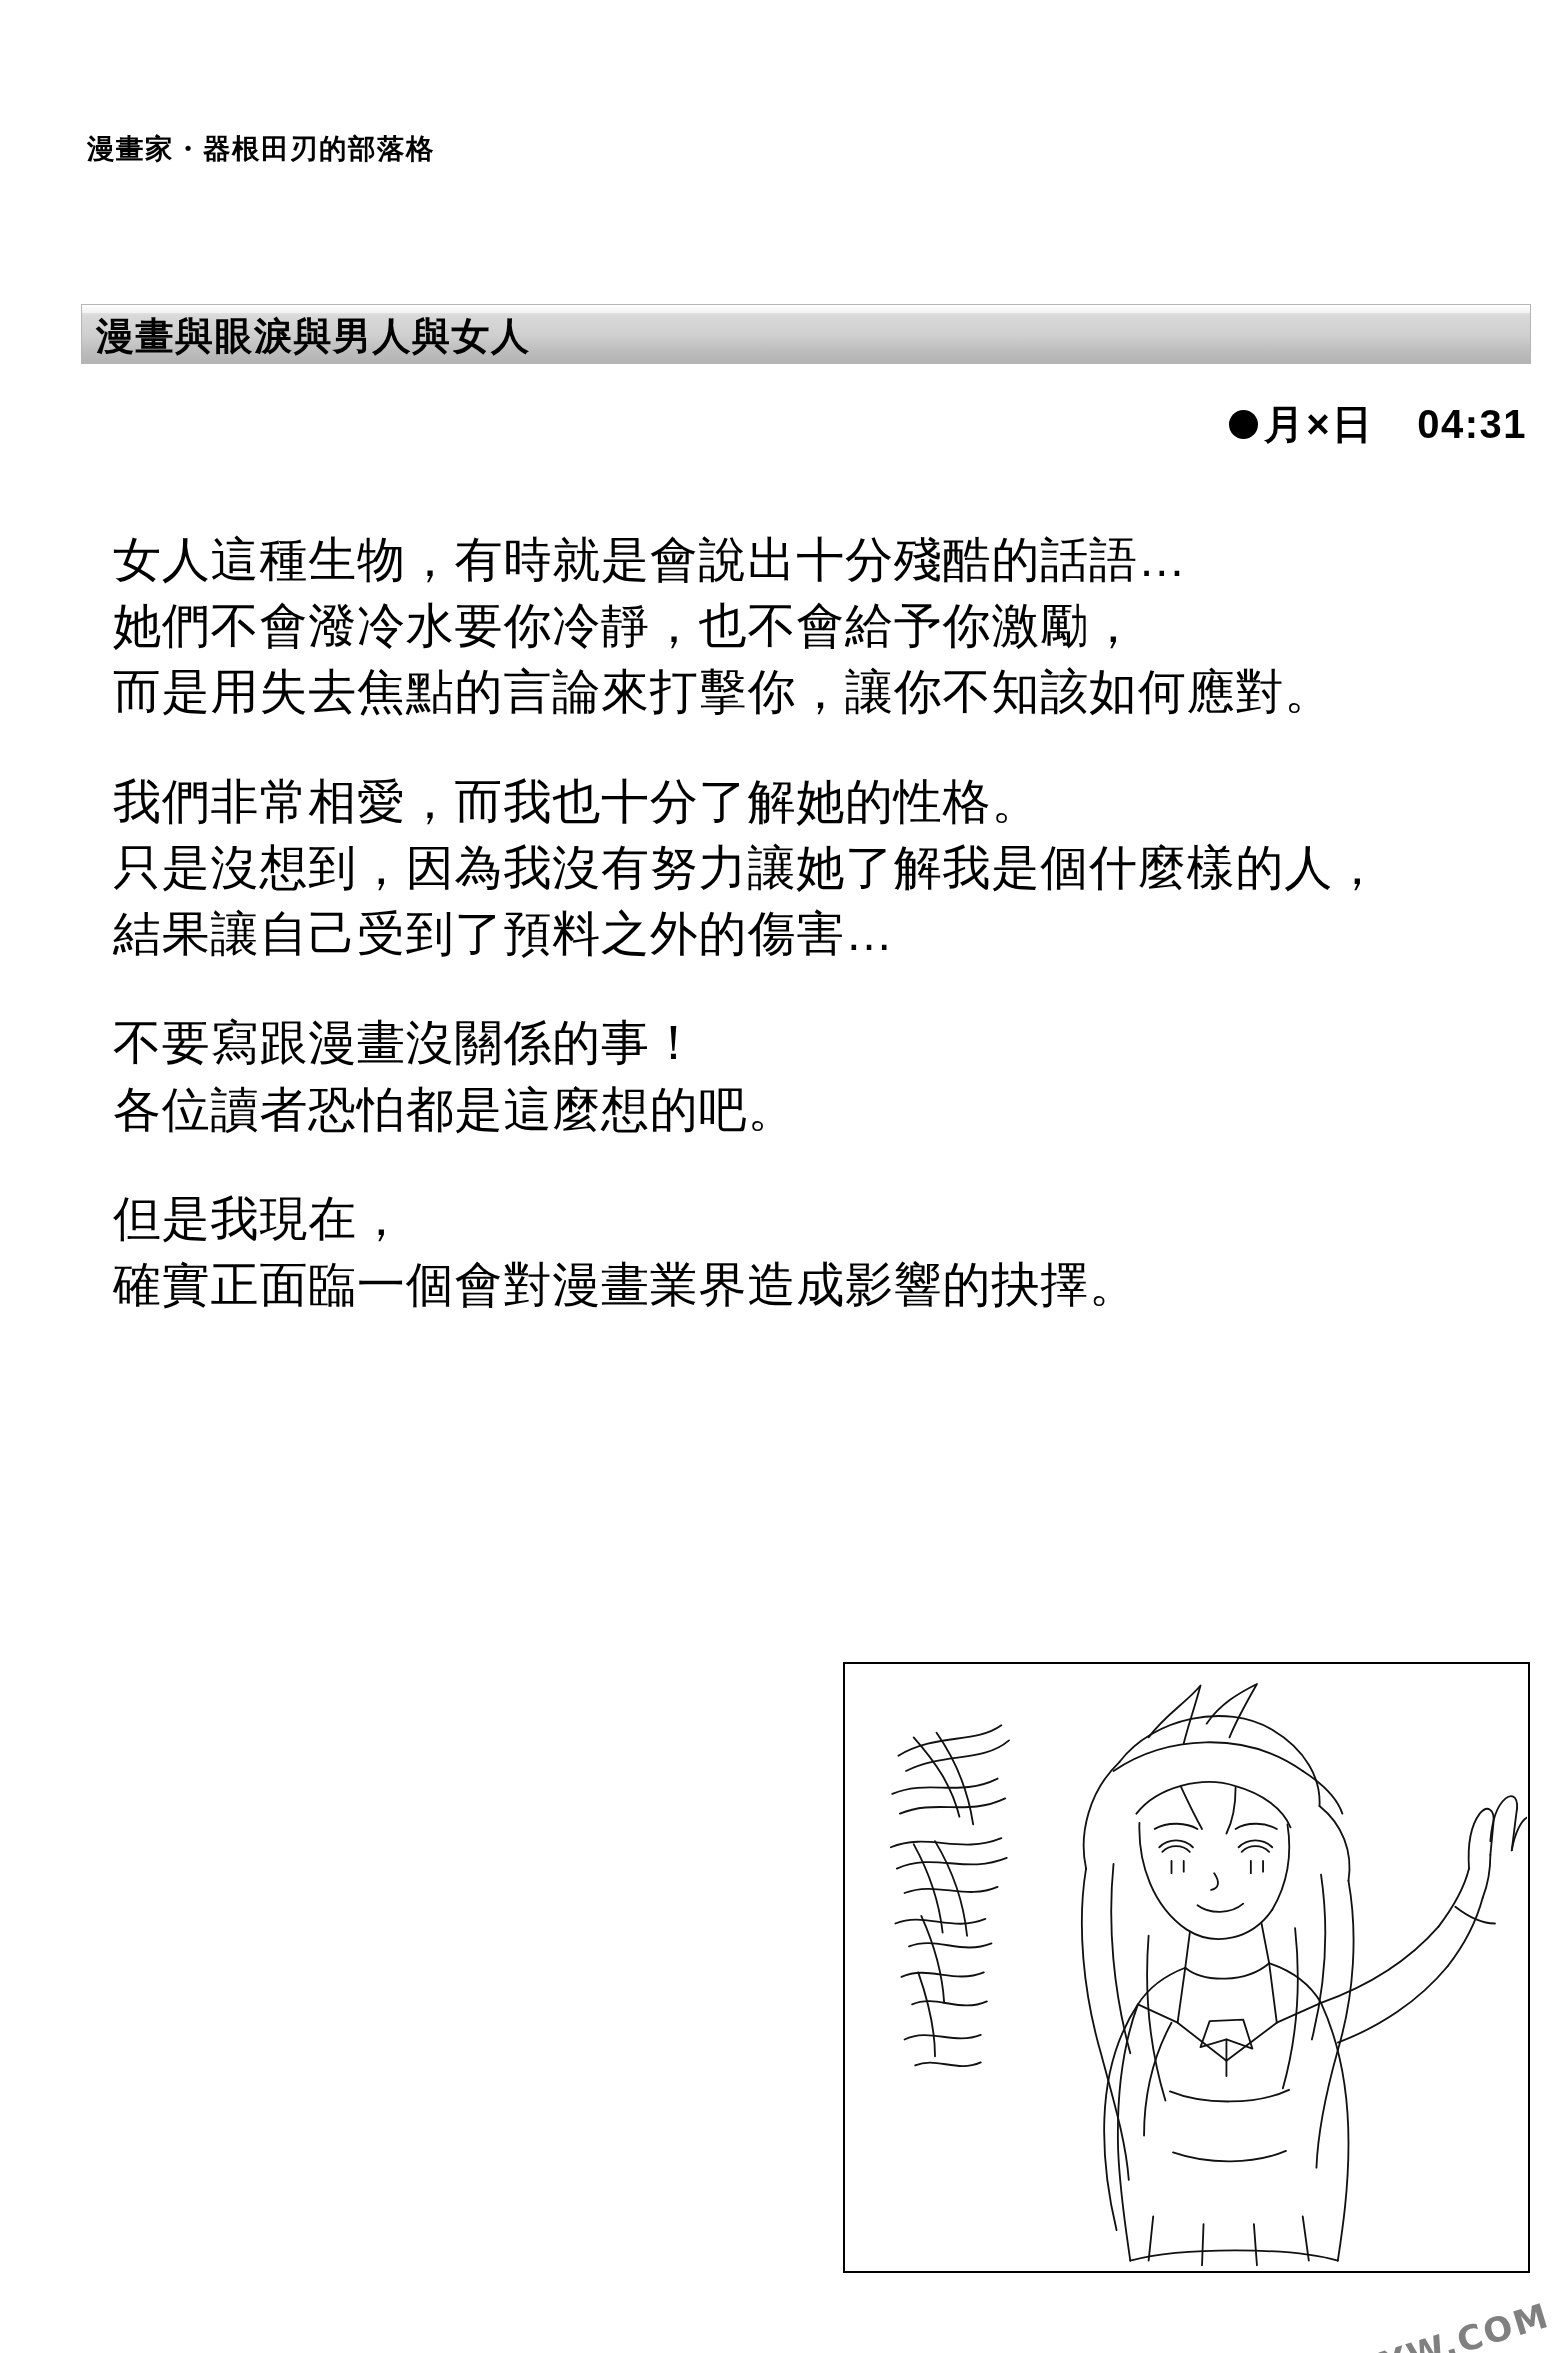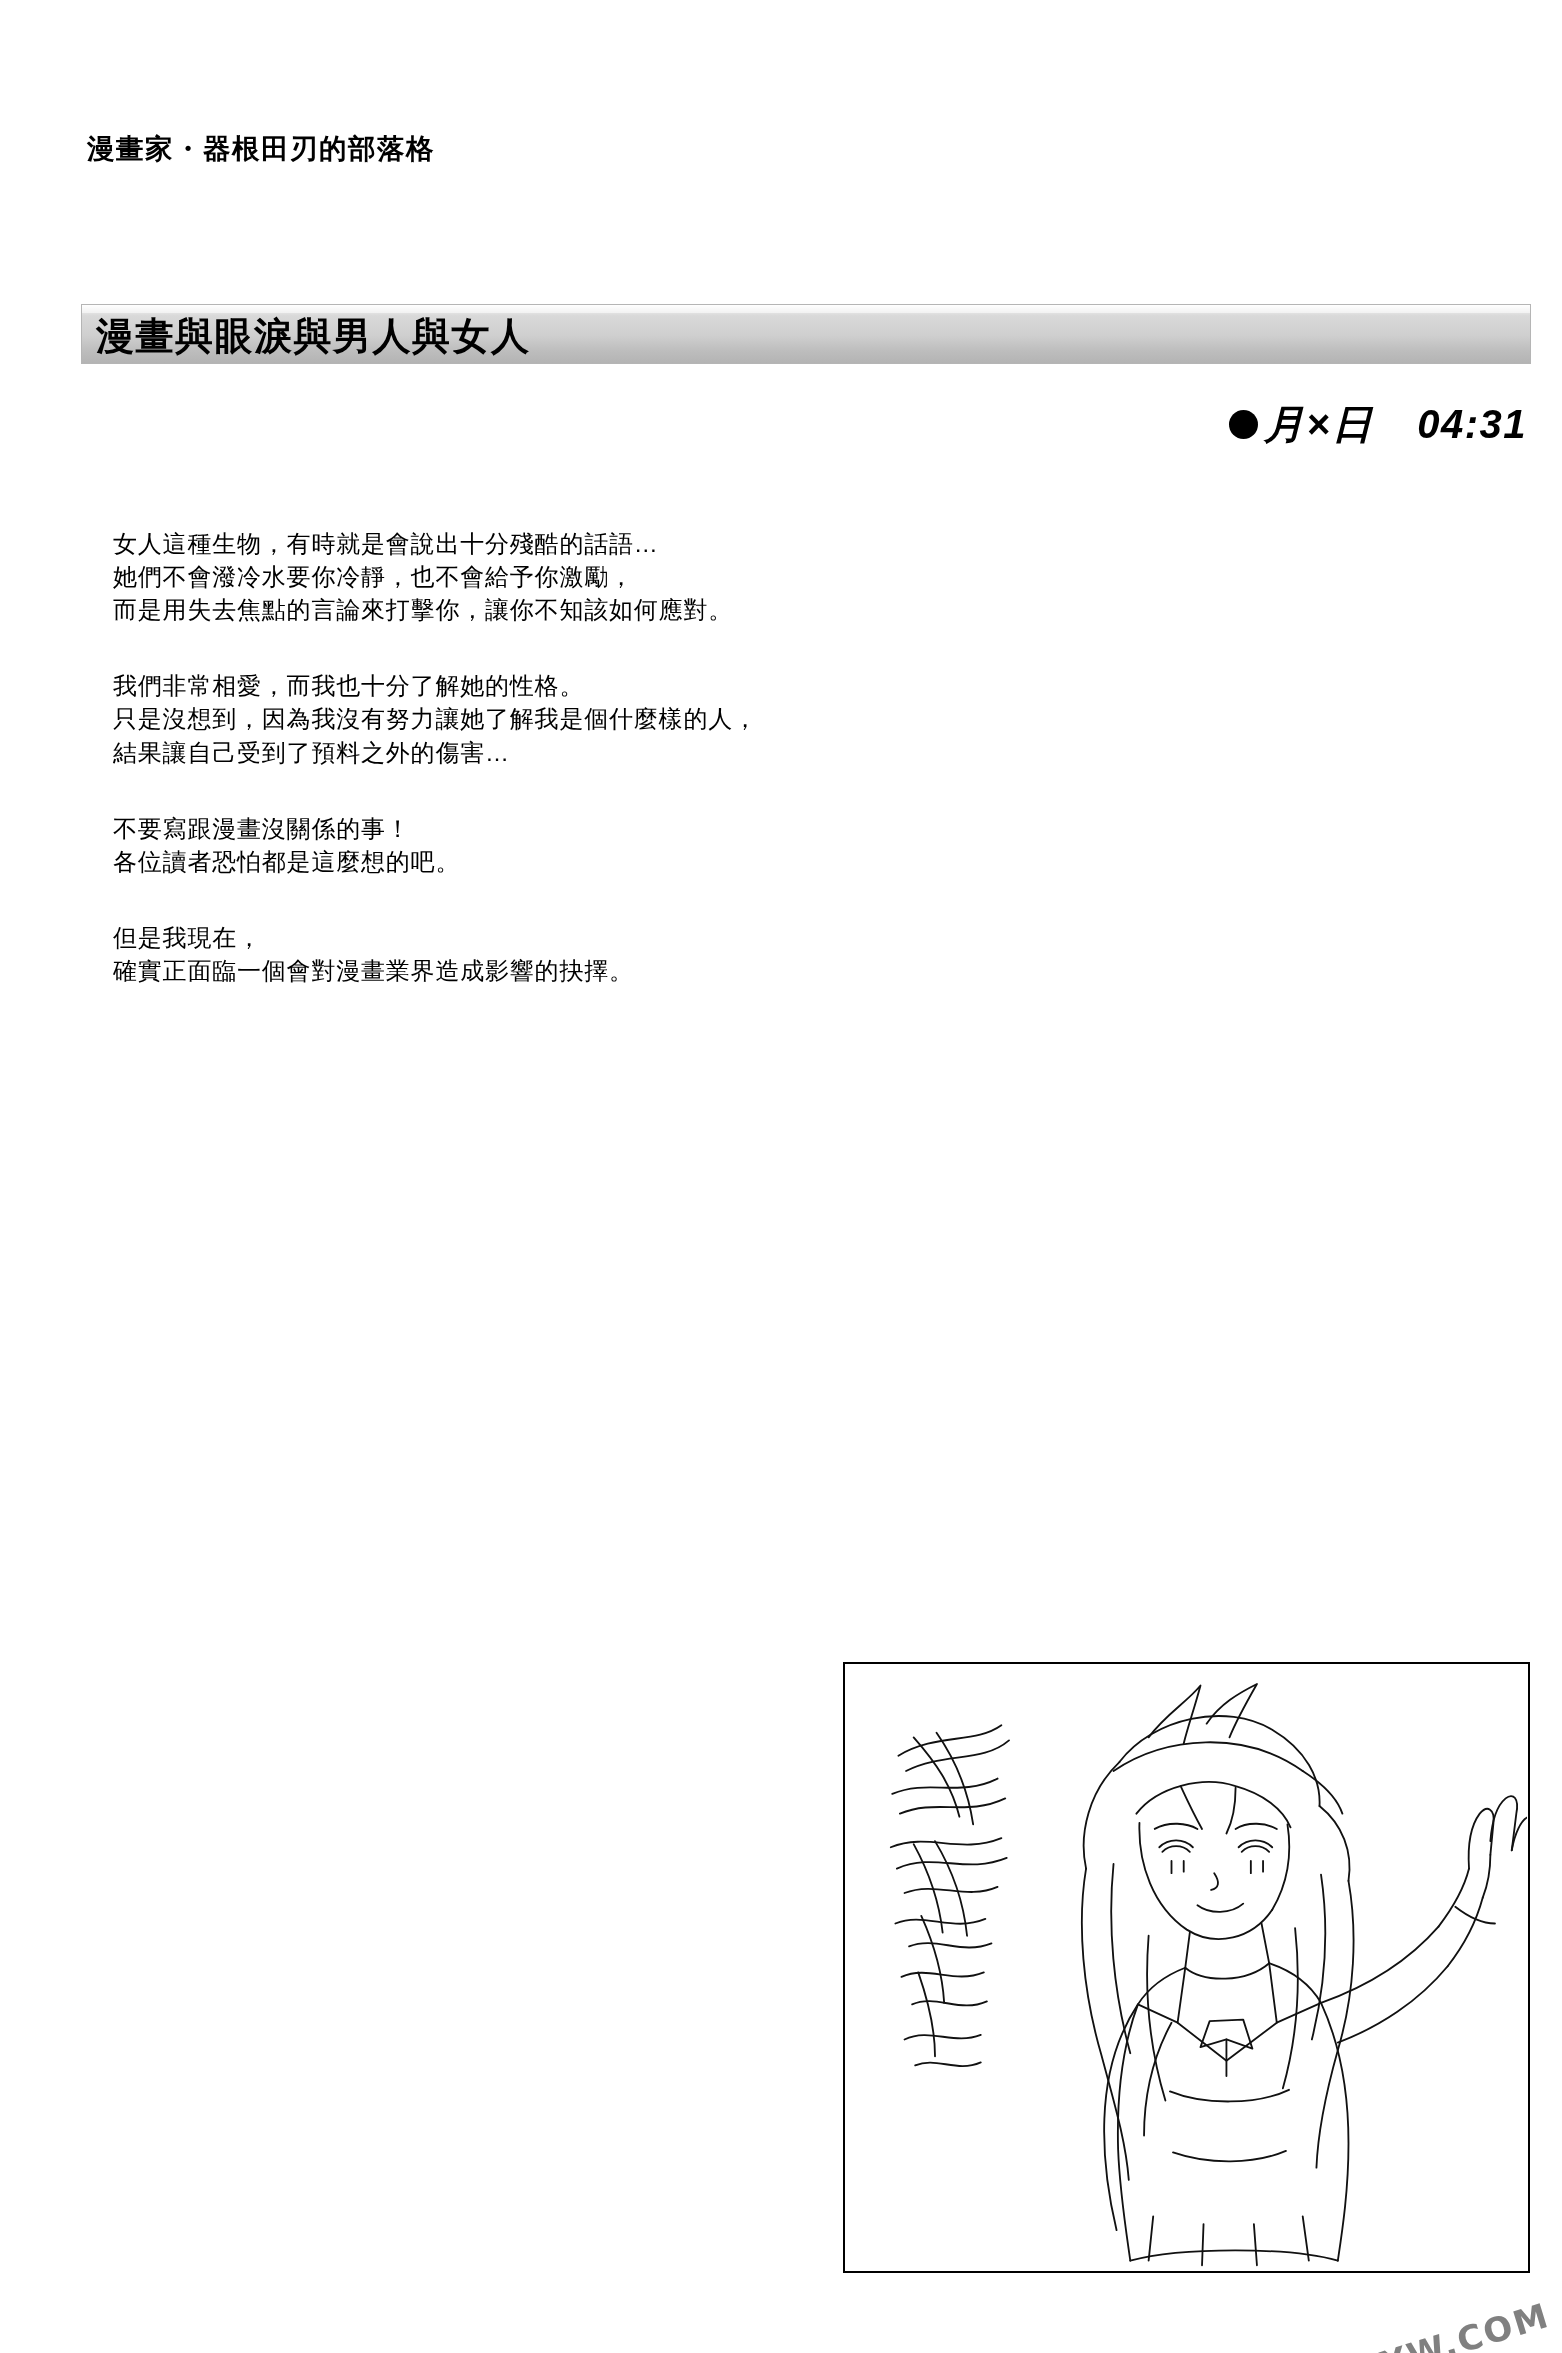--- a/index.html
+++ b/index.html
@@ -80,40 +80,39 @@
   .date-line {
     position: absolute;
     right: 55px;
     top: 397px;
     display: flex;
     align-items: center;
     gap: 0px;
     font-size: 40px;
     font-weight: bold;
     white-space: nowrap;
-    font-style: italic;
   }
   .date-bullet {
     width: 29px;
     height: 29px;
     border-radius: 50%;
     background: #000;
     display: inline-block;
     margin-right: 6.1px;
   }
   .date-text { letter-spacing: 2.3px; }
   .date-time { margin-left: 43px; letter-spacing: 1.5px; font-family: "Liberation Sans", sans-serif; }
 
   
   .body-text {
     position: absolute;
     left: 93px;
     top: 527px;
     width: 1389px;
-    font-size: 24px;
+    font-size: 48px;
     line-height: 1.38;
     letter-spacing: 0.8px;
   }
   .para { margin: 0 0 43px 0; }
   .para:last-child { margin-bottom: 0; }
   .line { display: block; white-space: nowrap; }
 
   
   .illus-frame {
     position: absolute;

